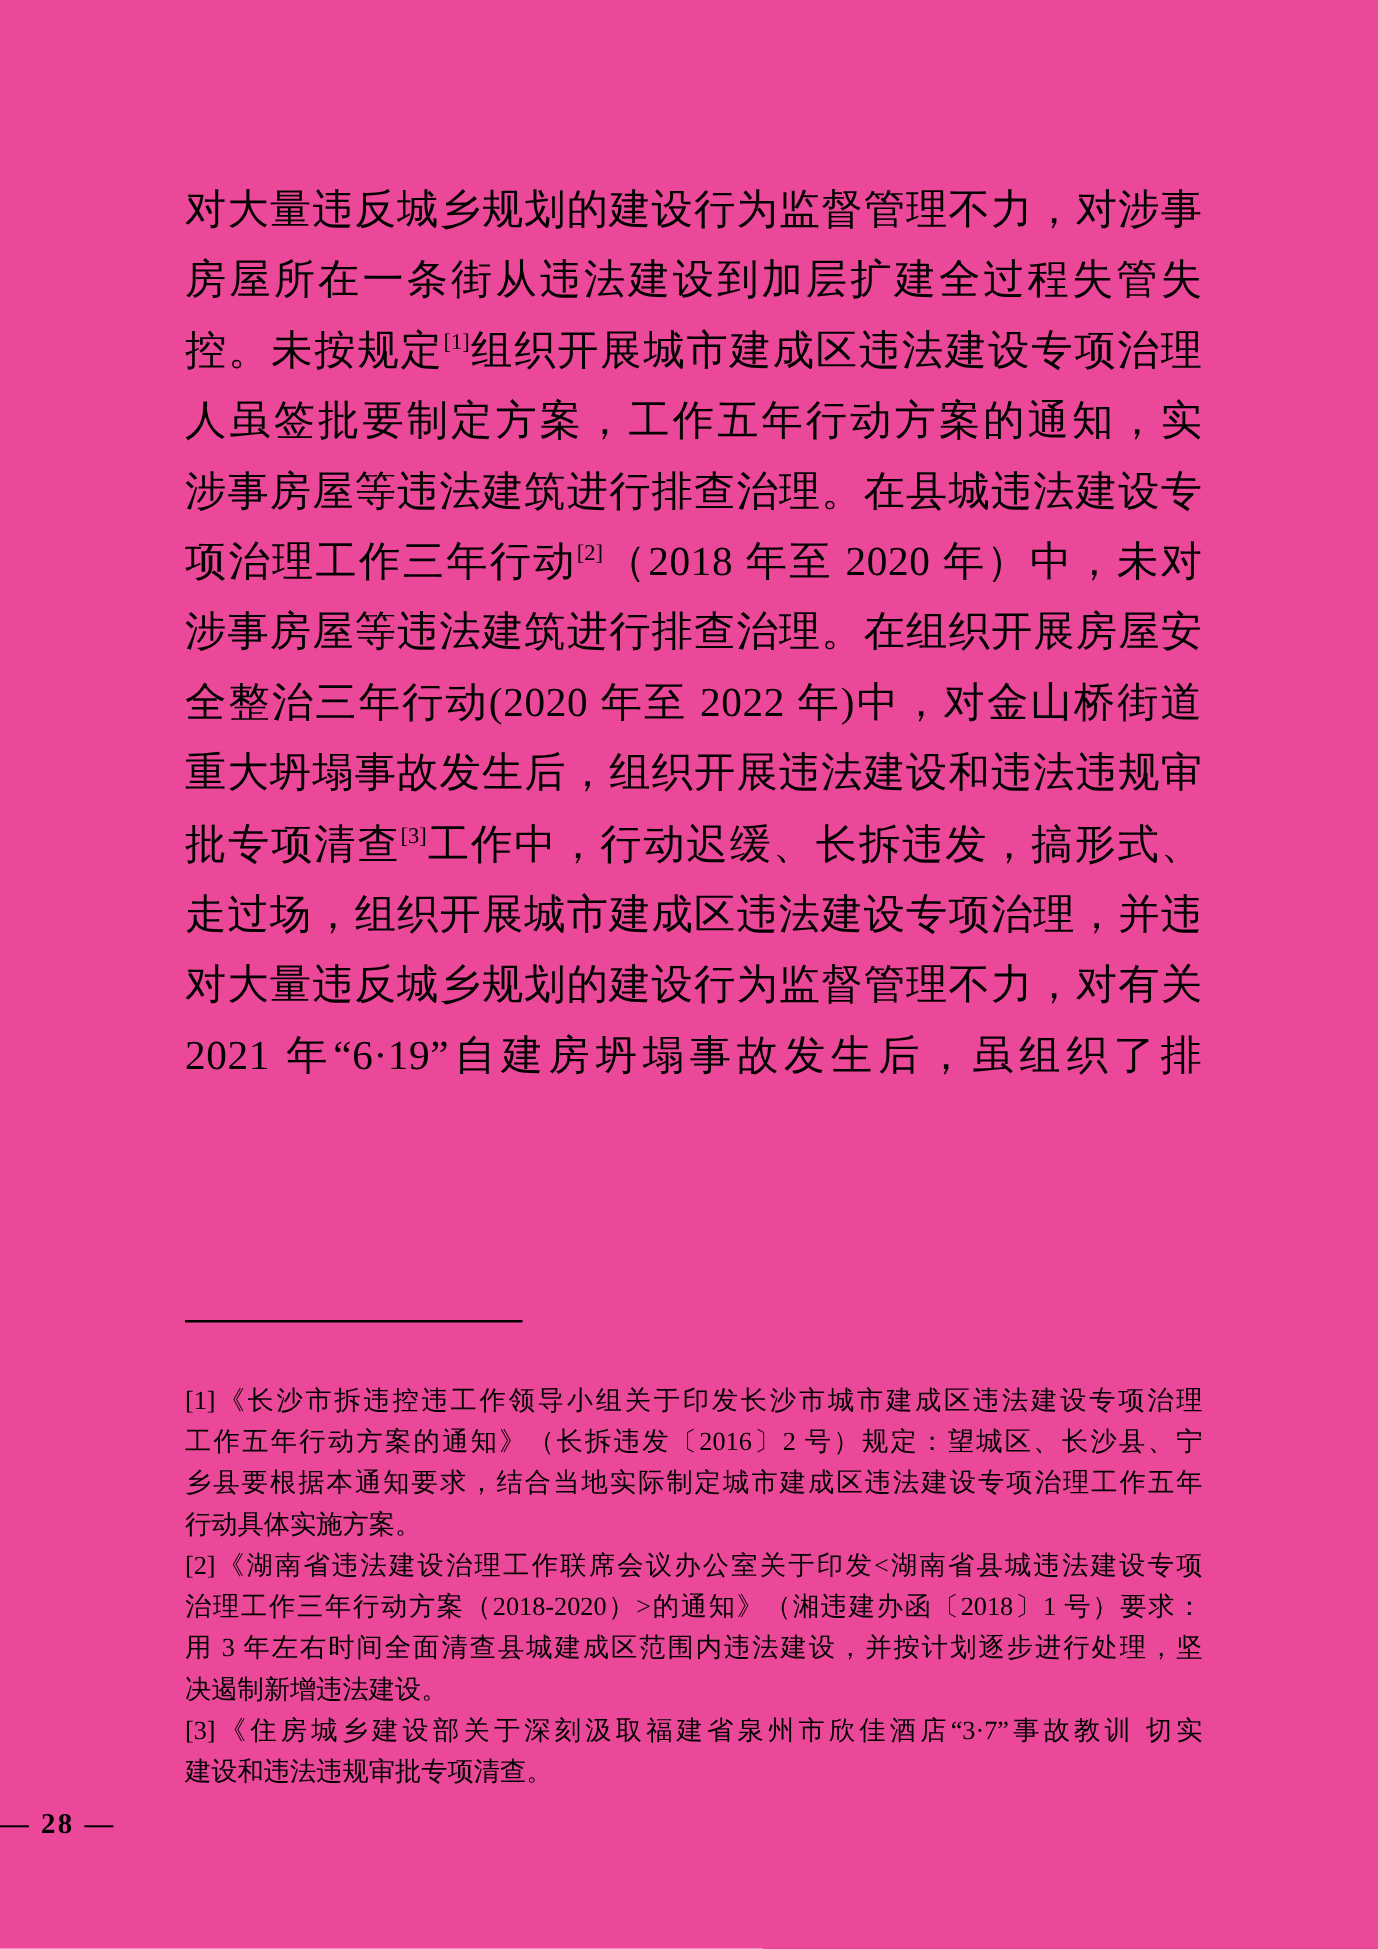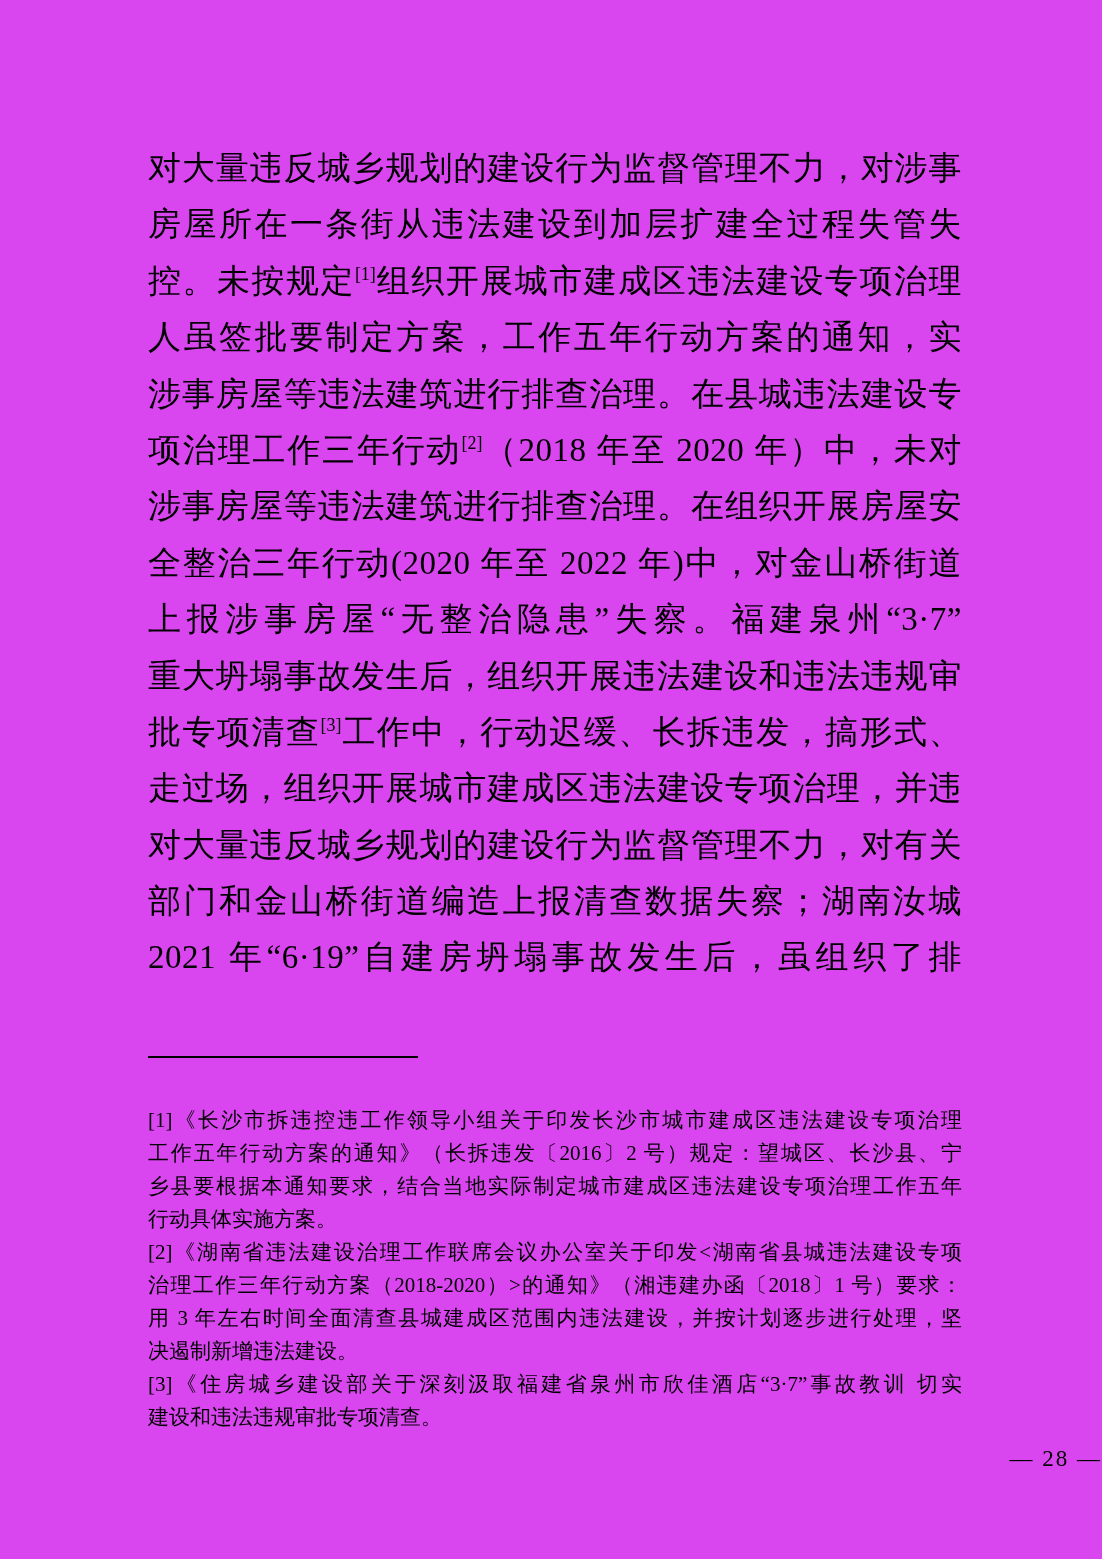--- a/index.html
+++ b/index.html
@@ -1,21 +1,21 @@
 <!DOCTYPE html>
 <html><head>
 <meta charset="utf-8">
 <style>
   * { margin: 0; padding: 0; box-sizing: border-box; }
   html, body { background: #ffffff; }
   .page {
     position: relative;
     width: 1102px;
     height: 1559px;
-    background: #d946ef;
+    background: #ec4899;
     color: #000000;
     font-family: "Liberation Serif", "DejaVu Serif", serif;
     overflow: hidden;
   }
   
   .body-text {
     position: absolute;
     left: 148px;
     top: 140px;
     width: 814px;
@@ -59,44 +59,43 @@
   }
   .fn-line.last {
     text-align-last: left;
   }
   
   .page-number {
     position: absolute;
     left: 0;
     top: 1446px;
     width: 100%;
-    text-align: right;
+    text-align: left;
     font-size: 23px;
     letter-spacing: 2px;
+    font-weight: bold;
   }
 </style>
 </head>
 <body>
 
 <div class="page">
   <div class="body-text" id="body-text">
       <div class="body-line"><span>对大量违反城乡规划的建设行为监督管理不力，对涉事</span></div>
       <div class="body-line"><span>房屋所在一条街从违法建设到加层扩建全过程失管失</span></div>
       <div class="body-line"><span>控。未按规定</span><span class="sup">[1]</span><span>组织开展城市建成区违法建设专项治理</span></div>
       <div class="body-line"><span>人虽签批要制定方案，工作五年行动方案的通知，实</span></div>
       <div class="body-line"><span>涉事房屋等违法建筑进行排查治理。在县城违法建设专</span></div>
       <div class="body-line"><span>项治理工作三年行动</span><span class="sup">[2]</span><span>（2018 年至 2020 年）中，未对</span></div>
       <div class="body-line"><span>涉事房屋等违法建筑进行排查治理。在组织开展房屋安</span></div>
       <div class="body-line"><span>全整治三年行动(2020 年至 2022 年)中，对金山桥街道</span></div>
-      <div class="body-line"><span>上报涉事房屋“无整治隐患”失察。福建泉州“3·7”</span></div>
       <div class="body-line"><span>重大坍塌事故发生后，组织开展违法建设和违法违规审</span></div>
       <div class="body-line"><span>批专项清查</span><span class="sup">[3]</span><span>工作中，行动迟缓、长拆违发，搞形式、</span></div>
       <div class="body-line"><span>走过场，组织开展城市建成区违法建设专项治理，并违</span></div>
       <div class="body-line"><span>对大量违反城乡规划的建设行为监督管理不力，对有关</span></div>
-      <div class="body-line"><span>部门和金山桥街道编造上报清查数据失察；湖南汝城</span></div>
       <div class="body-line"><span>2021 年“6·19”自建房坍塌事故发生后，虽组织了排</span></div>
     </div>
   <div class="fn-sep"></div>
   <div class="footnotes" id="footnotes">
       <div class="fn-line">[1]《长沙市拆违控违工作领导小组关于印发长沙市城市建成区违法建设专项治理</div>
       <div class="fn-line">工作五年行动方案的通知》（长拆违发〔2016〕2 号）规定：望城区、长沙县、宁</div>
       <div class="fn-line">乡县要根据本通知要求，结合当地实际制定城市建成区违法建设专项治理工作五年</div>
       <div class="fn-line last">行动具体实施方案。</div>
       <div class="fn-line">[2]《湖南省违法建设治理工作联席会议办公室关于印发&lt;湖南省县城违法建设专项</div>
       <div class="fn-line">治理工作三年行动方案（2018-2020）&gt;的通知》（湘违建办函〔2018〕1 号）要求：</div>

